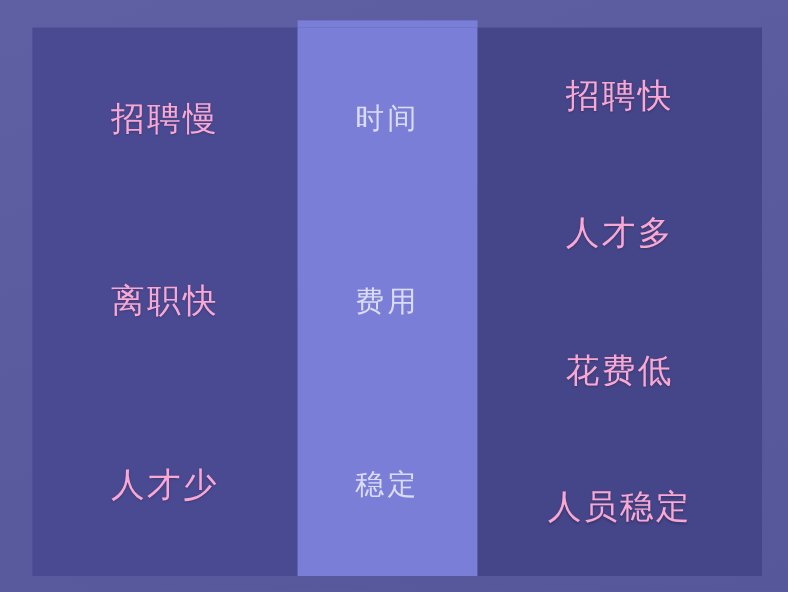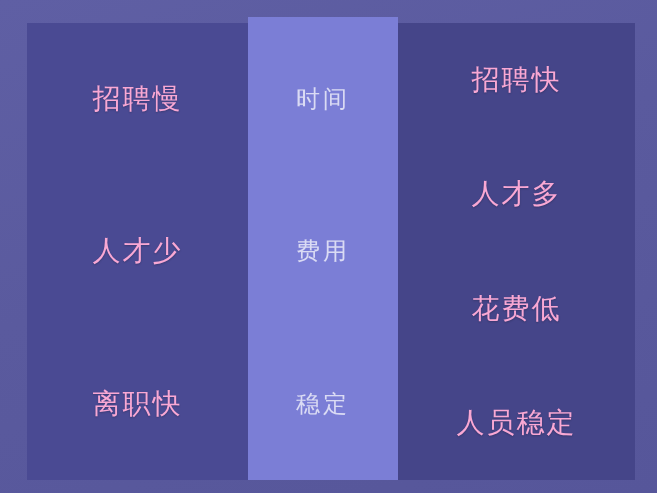--- a/index.html
+++ b/index.html
@@ -146,24 +146,24 @@
       <div class="gap-right"></div>
     </div>
 
     <div class="body-area">
 
       <div class="col col-left">
         <div class="cell">
           <span class="cell-text">招聘慢</span>
         </div>
         <div class="cell">
-          <span class="cell-text">人才少</span>
+          <span class="cell-text">离职快</span>
         </div>
         <div class="cell">
-          <span class="cell-text">离职快</span>
+          <span class="cell-text">人才少</span>
         </div>
       </div>
 
       <div class="col col-mid">
         <div class="cell">
           <span class="cell-text">时间</span>
         </div>
         <div class="cell">
           <span class="cell-text">费用</span>
         </div>

